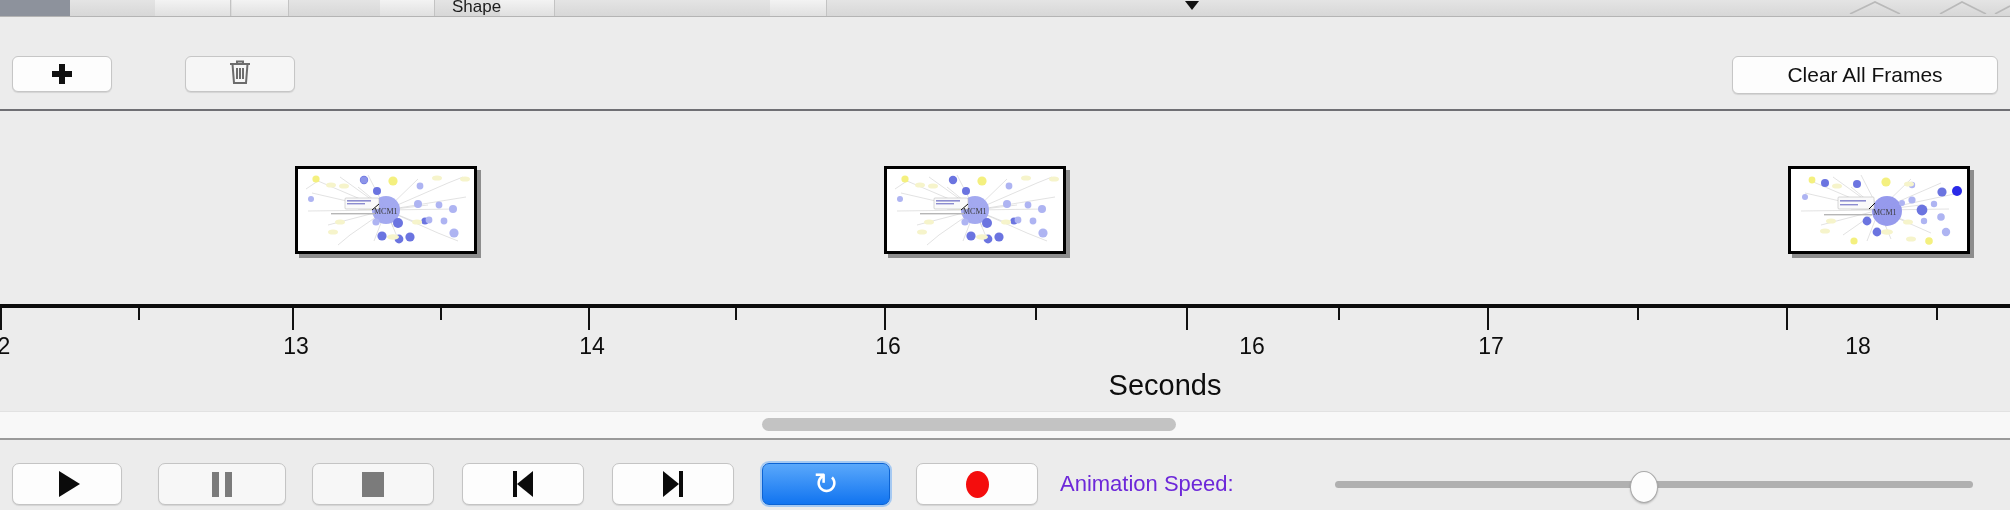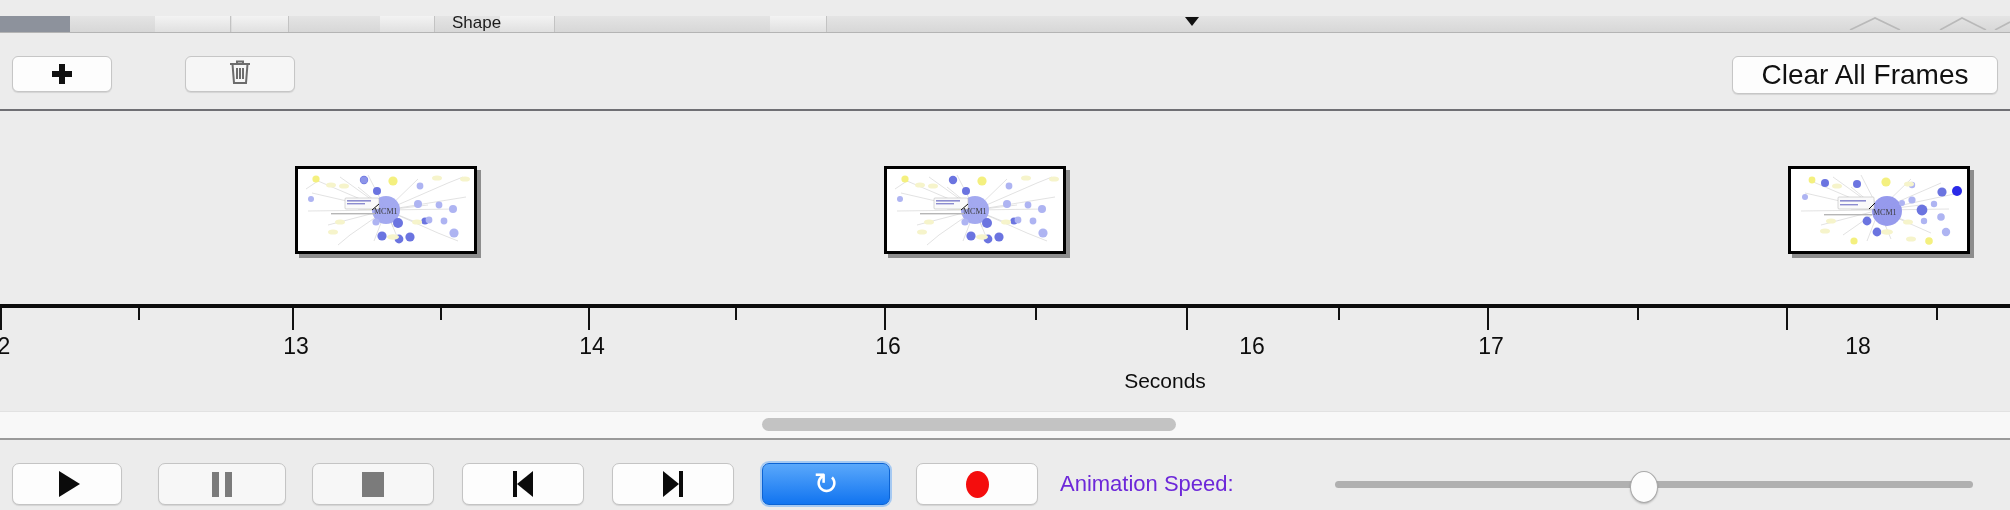--- a/index.html
+++ b/index.html
@@ -15,21 +15,20 @@
     width: 2010px; height: 510px;
   }
 
   
   .bg-strip {
     position: absolute; left: 0; top: 0;
     width: 2010px; height: 16px;
     background: linear-gradient(#e4e4e4, #d7d7d7);
     border-bottom: 1px solid #b4b4b4;
     overflow: hidden;
-    margin-top: 16px;
   }
   .bg-strip .tab {
     position: absolute; top: 0; height: 16px;
     background: linear-gradient(#f3f3f3,#e0e0e0);
     border-right: 1px solid #c3c3c3;
   }
   .bg-strip .dark-tab {
     position: absolute; left: 0; top: 0;
     width: 70px; height: 16px;
     background: #8d929c;
@@ -105,21 +104,21 @@
   #add-frame-btn .plus::after {
     content: ""; position: absolute; background: #111;
   }
   #add-frame-btn .plus::before { left: 8px; top: 1px; width: 6px; height: 20px; }
   #add-frame-btn .plus::after  { left: 1px; top: 8px; width: 20px; height: 6px; }
 
   #delete-frame-btn { left: 185px; top: 56px; width: 110px; height: 36px; }
 
   #clear-all-btn {
     left: 1732px; top: 56px; width: 266px; height: 38px;
-    font-size: 28px; color: #111;
+    font-size: 21px; color: #111;
   }
 
   
   .timeline {
     position: absolute; left: 0; top: 111px;
     width: 2010px; height: 300px;
     background: #ececec;
     overflow: hidden;
   }
   .axis-line {
@@ -134,21 +133,21 @@
   .tick.minor { height: 12px; }
   .tick-label {
     position: absolute; top: 222px;
     font-size: 23px; color: #0d0d0d;
     transform: translateX(-50%);
     font-family: "Liberation Sans", sans-serif;
     white-space: nowrap;
   }
   .axis-title {
     position: absolute; top: 258px;
-    font-size: 21px; color: #0d0d0d;
+    font-size: 29px; color: #0d0d0d;
     transform: translateX(-50%);
     font-family: "Liberation Sans", sans-serif;
     white-space: nowrap;
   }
 
   
   .frame {
     position: absolute; top: 55px;
     width: 176px; height: 82px;
     background: #4d7c0f;

